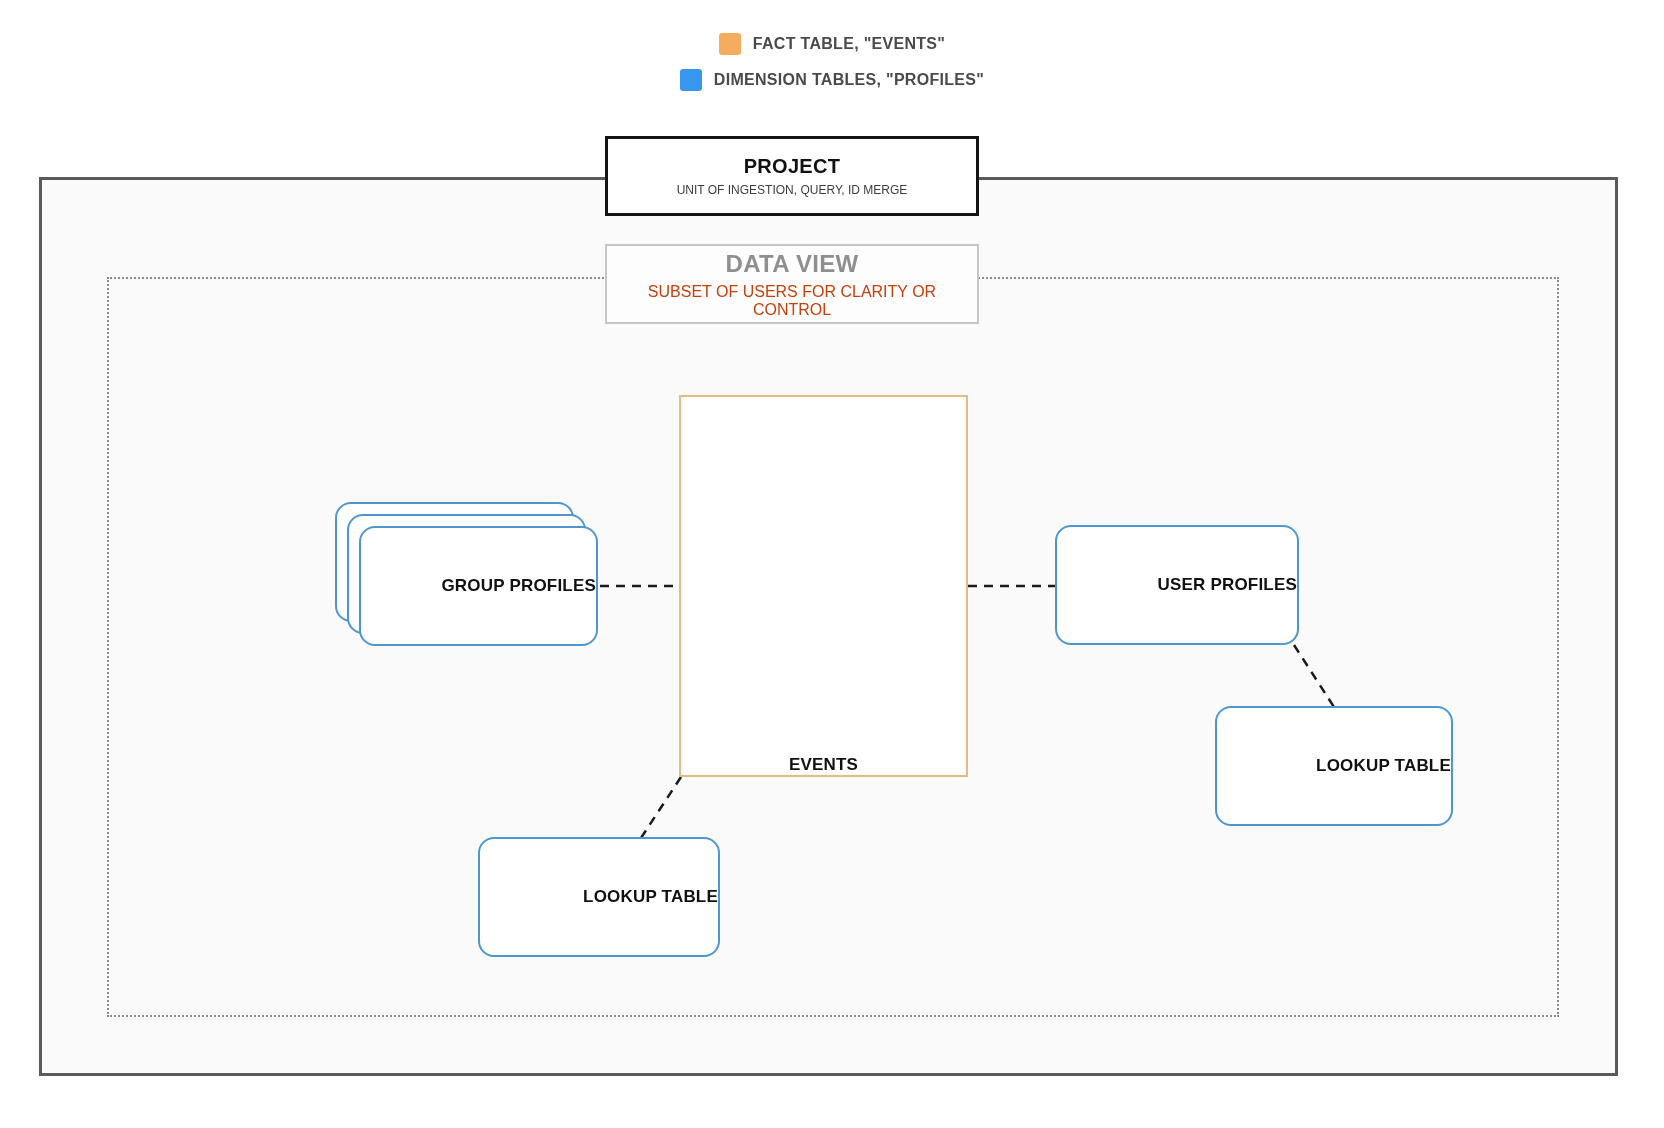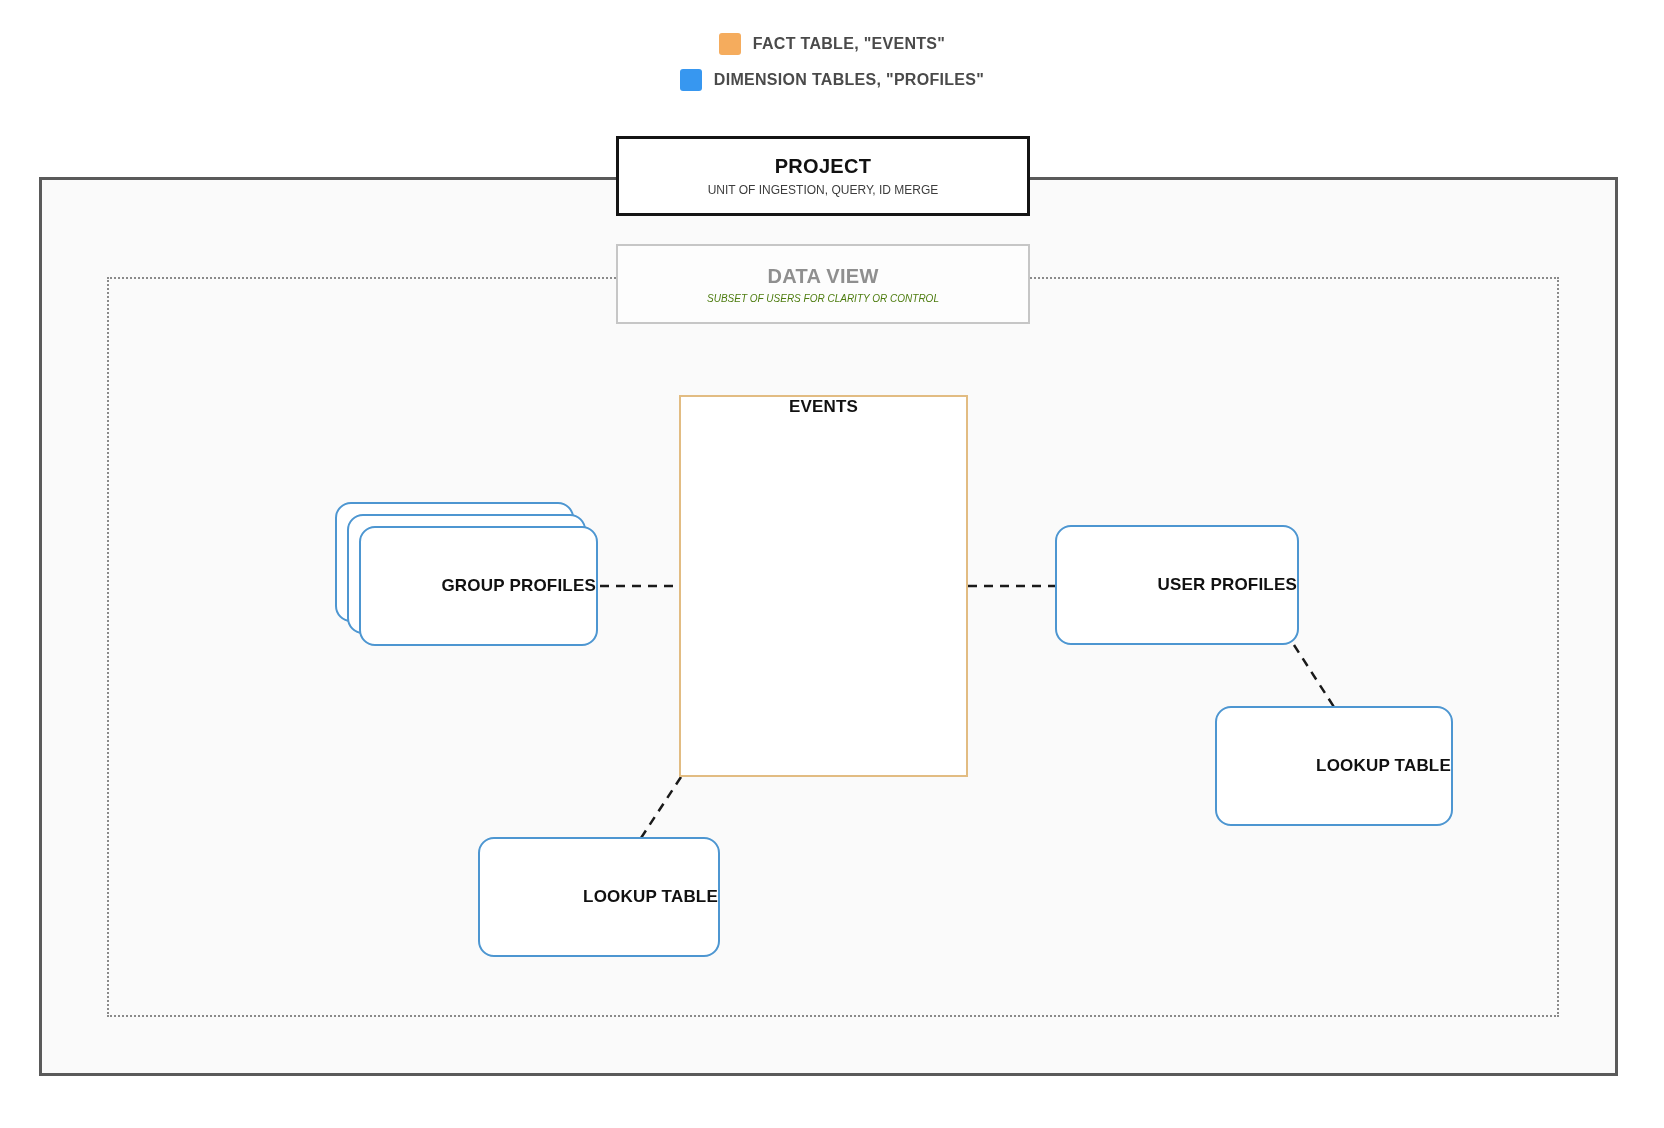--- a/index.html
+++ b/index.html
@@ -11,31 +11,31 @@
   .swatch { width:22px; height:22px; border-radius:3px; flex:0 0 auto; }
   .swatch-fact { background:#F5AC5D; }
   .swatch-dim  { background:#3797F0; }
   .legend-label { font-size:16px; font-weight:bold; color:#4a4a4a; letter-spacing:0.3px; white-space:nowrap; }
 
   
   .outer-rect { position:absolute; left:39px; top:177px; width:1579px; height:899px; border:3px solid #5a5a5a; background:#fafafa; box-sizing:border-box; z-index:0; }
   .inner-rect { position:absolute; left:107px; top:277px; width:1452px; height:740px; border:2px dotted #8a8a8a; box-sizing:border-box; z-index:1; }
 
   
-  .label-box { position:absolute; left:605px; width:414px; height:80px; box-sizing:border-box; display:flex; flex-direction:column; align-items:center; justify-content:center; gap:5px; z-index:6; text-align:center;margin-left:11px; }
+  .label-box { position:absolute; left:605px; width:374px; height:80px; box-sizing:border-box; display:flex; flex-direction:column; align-items:center; justify-content:center; gap:5px; z-index:6; text-align:center; }
   .project-box { top:136px; background:#ffffff; border:3px solid #141414; }
   .project-title { font-size:20px; font-weight:bold; color:#111; letter-spacing:0.3px; }
   .project-sub { font-size:12px; color:#3d3d3d; }
   .dataview-box { top:244px; background:#fdfdfd; border:2px solid #c6c6c6; }
-  .dataview-title { font-size:20px; font-weight:bold; color:#8f8f8f; letter-spacing:0.3px; }
-  .dataview-sub { font-size:10px; color:#4d7c0f;font-style:italic; }
+  .dataview-title { font-size:24px; font-weight:bold; color:#8f8f8f; letter-spacing:0.3px; }
+  .dataview-sub { font-size:16px; color:#c2410c; }
 
   
   .node-label { font-size:17px; font-weight:bold; color:#111; letter-spacing:0.2px; white-space:nowrap; }
-  .events-box { position:absolute; left:679px; top:395px; width:289px; height:382px; background:#ffffff; border:2px solid #E2BC82; box-sizing:border-box; display:flex; align-items:flex-start; justify-content:center; z-index:3; }
+  .events-box { position:absolute; left:679px; top:395px; width:289px; height:382px; background:#ffffff; border:2px solid #E2BC82; box-sizing:border-box; display:flex; align-items:flex-end; justify-content:center; z-index:3; }
   .dim-node { position:absolute; background:#ffffff; border:2px solid #4D96D1; border-radius:16px; box-sizing:border-box; display:flex; align-items:center; justify-content:flex-end; z-index:3; }
   .group-back  { left:335px; top:502px; width:239px; height:120px; z-index:1; }
   .group-mid   { left:347px; top:514px; width:239px; height:120px; z-index:2; }
   .group-front { left:359px; top:526px; width:239px; height:120px; z-index:3; }
   .user-profiles { left:1055px; top:525px; width:244px; height:120px; }
   .lookup-right  { left:1215px; top:706px; width:238px; height:120px; }
   .lookup-bottom { left:478px;  top:837px; width:242px; height:120px; }
 
   
   .connectors { position:absolute; left:0; top:0; width:1664px; height:1128px; z-index:2; pointer-events:none; }

